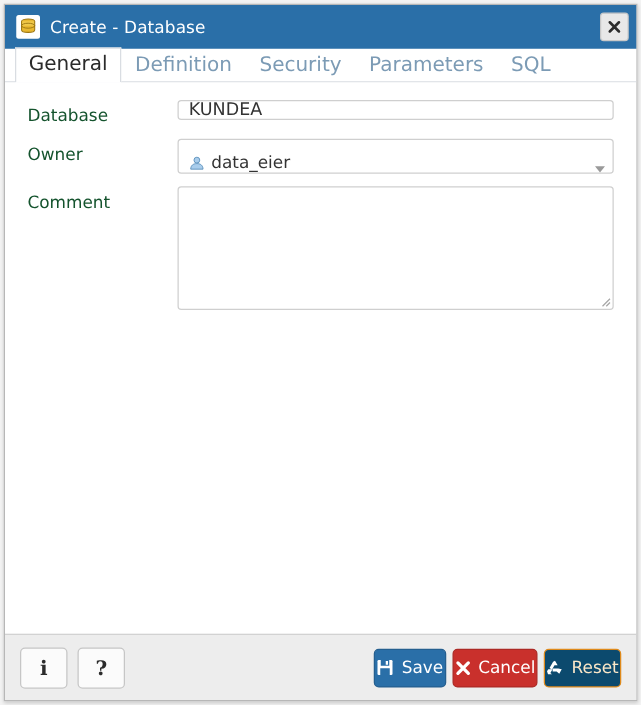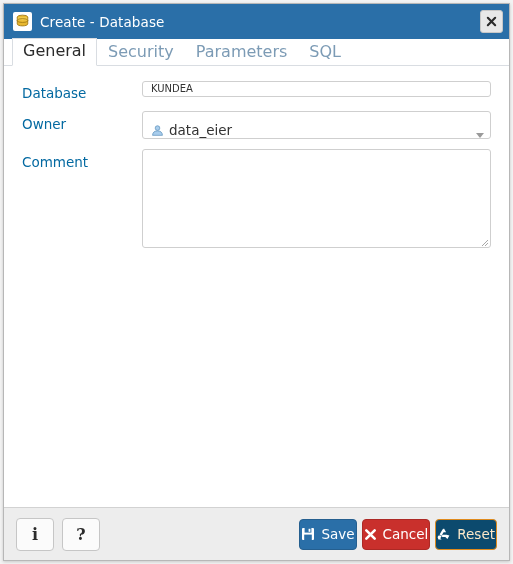--- a/index.html
+++ b/index.html
@@ -114,37 +114,37 @@
   }
   .form-row {
     display: flex;
     align-items: flex-start;
     margin-bottom: 10px;
   }
   .form-label {
     width: 120px;
     flex: 0 0 120px;
     font-size: 13.5px;
-    color: #0369a1;
+    color: #14532d;
     padding-top: 5px;
     line-height: 16px;
   }
   .field-wrap {
     flex: 1 1 auto;
   }
   .text-input {
     width: 100%;
     height: 16px;
     box-sizing: border-box;
     border: 1px solid #cfcfcf;
     border-radius: 3px;
     background: #ffffff;
     padding: 0 8px;
     font-family: "DejaVu Sans", "Liberation Sans", sans-serif;
-    font-size: 10px;
+    font-size: 14px;
     color: #333333;
     outline: none;
   }
 
   .select-box {
     width: 100%;
     height: 28px;
     box-sizing: border-box;
     border: 1px solid #cfcfcf;
     border-radius: 3px;
@@ -273,20 +273,21 @@
     <span class="title-text">Create - Database</span>
     <span class="close-btn">
       <svg width="11" height="11" viewBox="0 0 12 12">
         <path d="M2 2 L10 10 M10 2 L2 10" stroke="#2b2b2b" stroke-width="2.3" stroke-linecap="round"></path>
       </svg>
     </span>
   </div>
 
   <div class="tabbar">
     <div class="tab active">General</div>
+    <div class="tab">Definition</div>
     <div class="tab">Security</div>
     <div class="tab">Parameters</div>
     <div class="tab">SQL</div>
   </div>
 
   <div class="content">
 
     <div class="form-row">
       <div class="form-label">Database</div>
       <div class="field-wrap">

